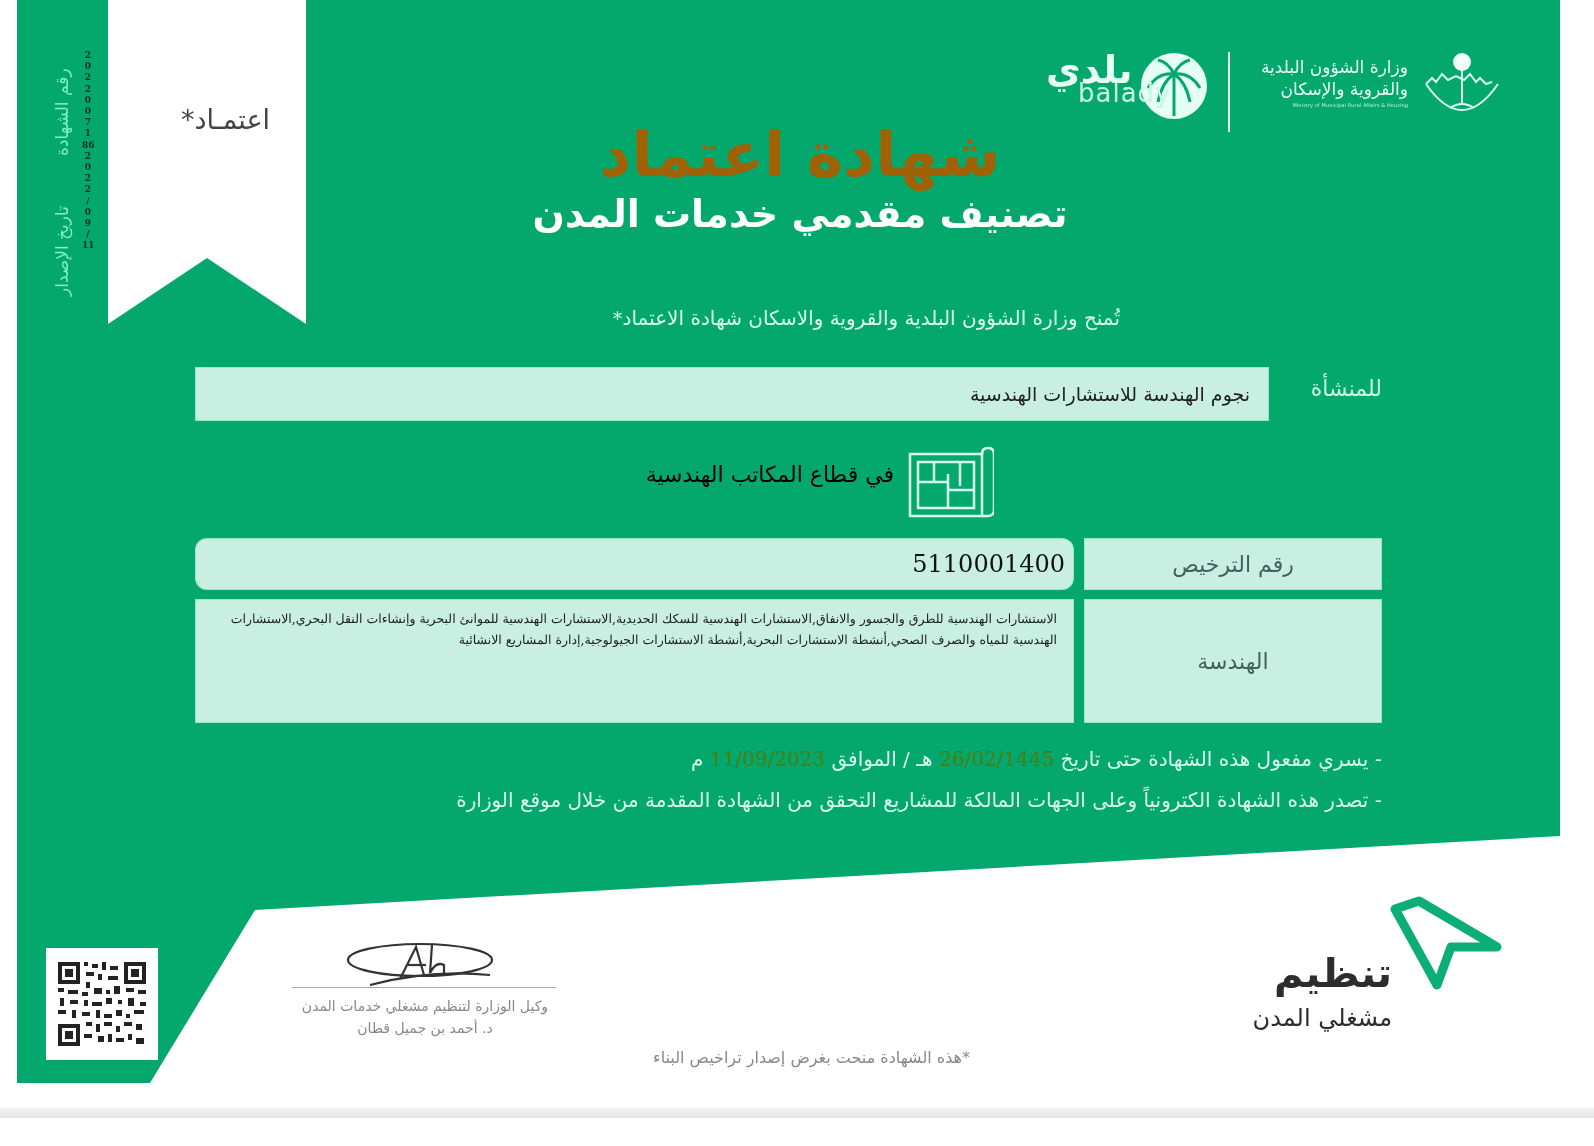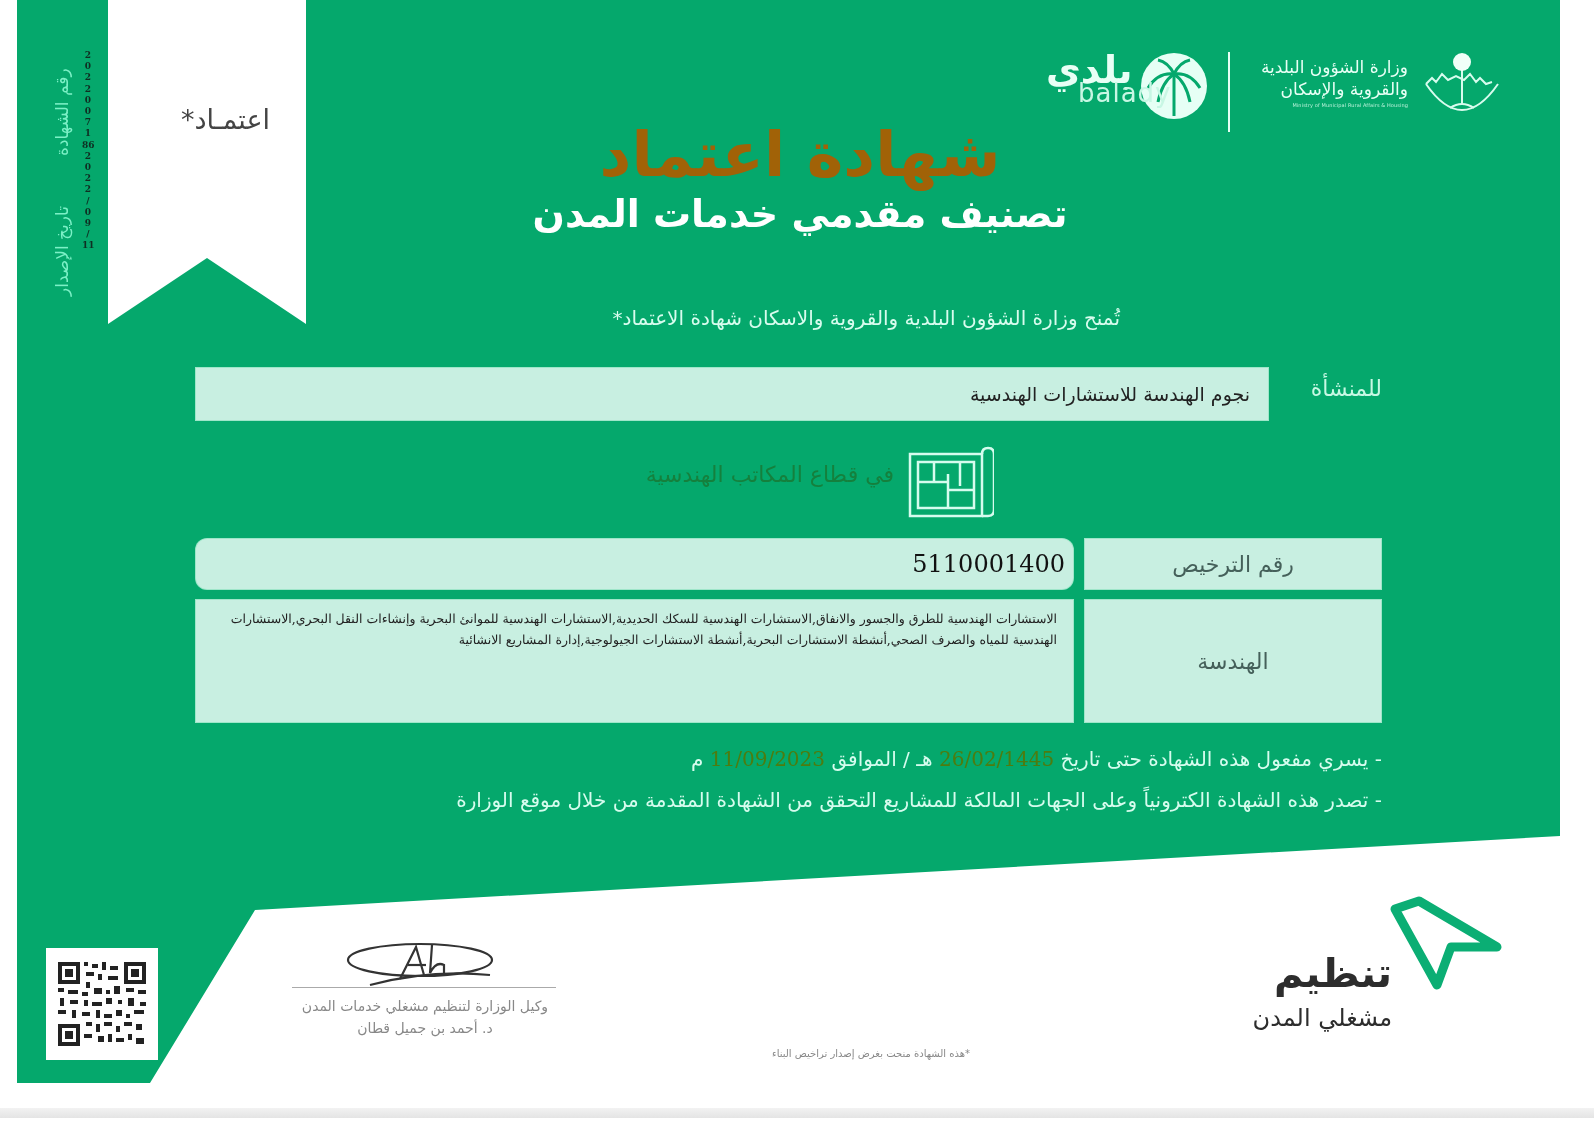--- a/index.html
+++ b/index.html
@@ -48,34 +48,34 @@
 
     .label-green { position:absolute; color:#c8f8e4; font-size:22px; direction:rtl; }
 
     .box {
       position:absolute; background:#c8efe1; box-shadow:0 0 0 1px #9ee6c9;
       color:#222; direction:rtl;
     }
     .box-text { position:absolute; right:18px; top:50%; transform:translateY(-50%); font-family:"DejaVu Sans", sans-serif; }
     .box-label { color:#45605a; font-size:22px; text-align:center; width:100%; position:absolute; top:50%; transform:translateY(-50%); }
 
-    .sector-text { position:absolute; left:560px; top:462px; width:334px; text-align:right; color:#15803d; font-size:22px; direction:rtl; }
+    .sector-text { position:absolute; left:560px; top:462px; width:334px; text-align:right; color:#000000; font-size:22px; direction:rtl; }
 
     .activity-text {
       position:absolute; right:16px; left:14px; top:8px;
       font-family:"DejaVu Serif", serif; font-size:12.5px; line-height:21px; color:#222; text-align:right;
     }
 
     .note { position:absolute; text-align:right; color:#d6fcee; font-size:20px; direction:rtl; white-space:nowrap; }
     .note .d { font-family:"DejaVu Serif", serif; color:#4d7c0f; font-size:20px; }
 
     .sig-line { position:absolute; left:292px; top:987px; width:264px; height:1px; background:#aaa; }
     .sig-title { position:absolute; left:270px; top:998px; width:310px; text-align:center; font-size:14px; color:#888; direction:rtl; }
     .sig-name  { position:absolute; left:270px; top:1020px; width:310px; text-align:center; font-size:14px; color:#888; direction:rtl; }
-    .footnote { position:absolute; left:560px; top:1048px; width:410px; text-align:right; font-size:10px; color:#888; direction:rtl; }
+    .footnote { position:absolute; left:560px; top:1048px; width:410px; text-align:right; font-size:16px; color:#888; direction:rtl; }
 
     .tanzeem { position:absolute; left:1200px; top:950px; width:192px; text-align:right; color:#2d2d2d; font-weight:bold; font-size:40px; direction:rtl; }
     .tanzeem-sub { position:absolute; left:1200px; top:1004px; width:192px; text-align:right; color:#2d2d2d; font-size:24px; direction:rtl; }
 
     .qr-wrap { position:absolute; left:46px; top:948px; width:112px; height:112px; background:#fff; }
   </style>
 </head>
 <body>
 
 <div class="page">

